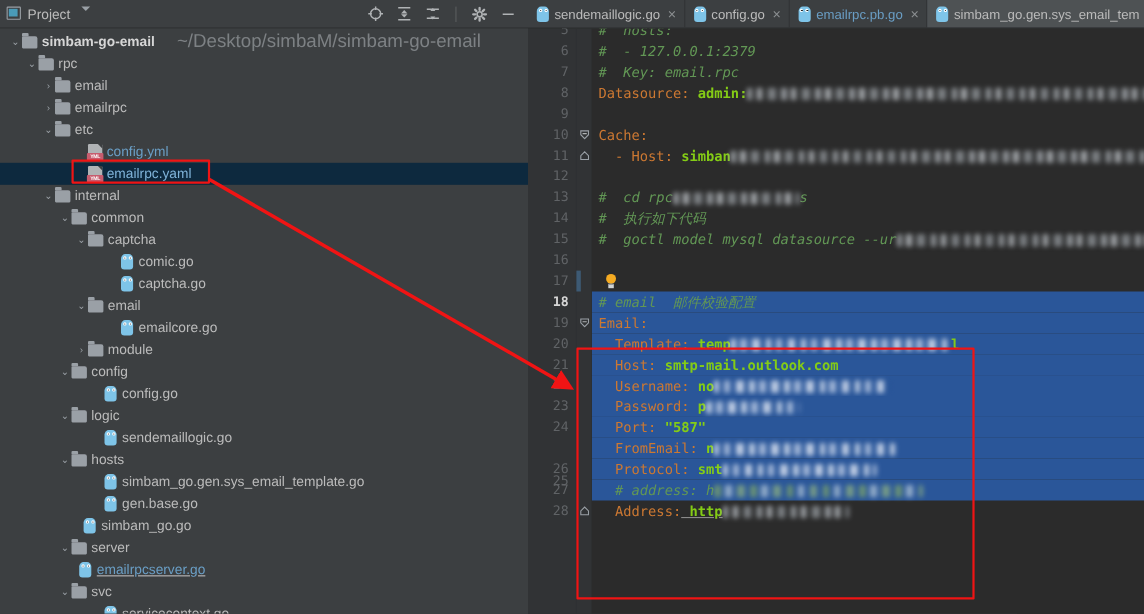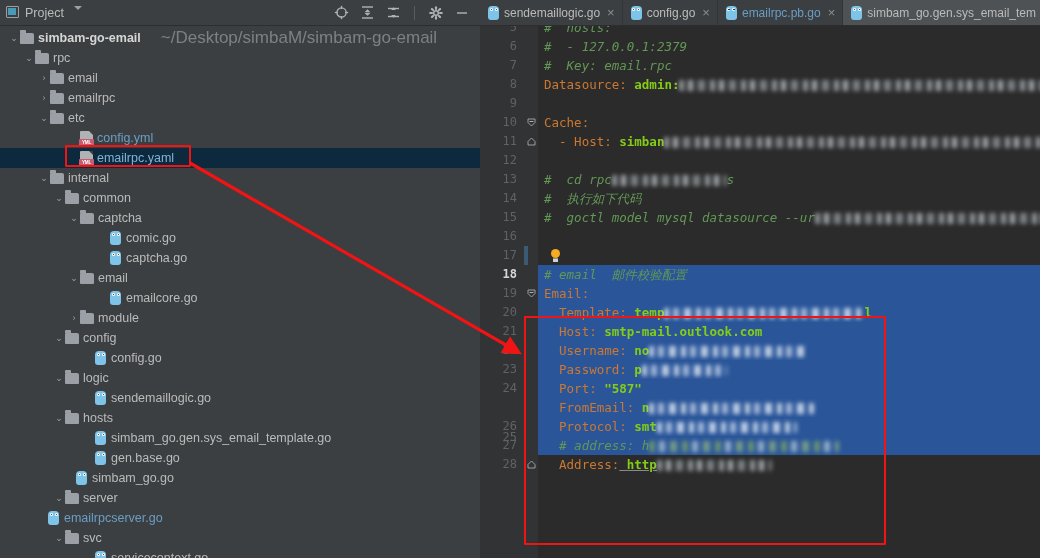--- a/index.html
+++ b/index.html
@@ -411,21 +411,21 @@
         <div class="row" style="padding-left: 64px;">
           <span class="arrow"></span>
           <span class="go-file-icon"><span class="go-icon"></span></span>
           <span class="label">simbam_go.go</span>
         </div>
         <div class="row" style="padding-left: 53px;">
           <span class="arrow">⌄</span>
           <span class="folder-icon"></span>
           <span class="label">server</span>
         </div>
-        <div class="row" style="padding-left: 36px;">
+        <div class="row" style="padding-left: 60px; text-decoration: underline;">
           <span class="arrow"></span>
           <span class="go-file-icon"><span class="go-icon"></span></span>
           <span class="label blue-file">emailrpcserver.go</span>
         </div>
         <div class="row" style="padding-left: 53px;">
           <span class="arrow">⌄</span>
           <span class="folder-icon"></span>
           <span class="label">svc</span>
         </div>
         <div class="row" style="padding-left: 83px;">

